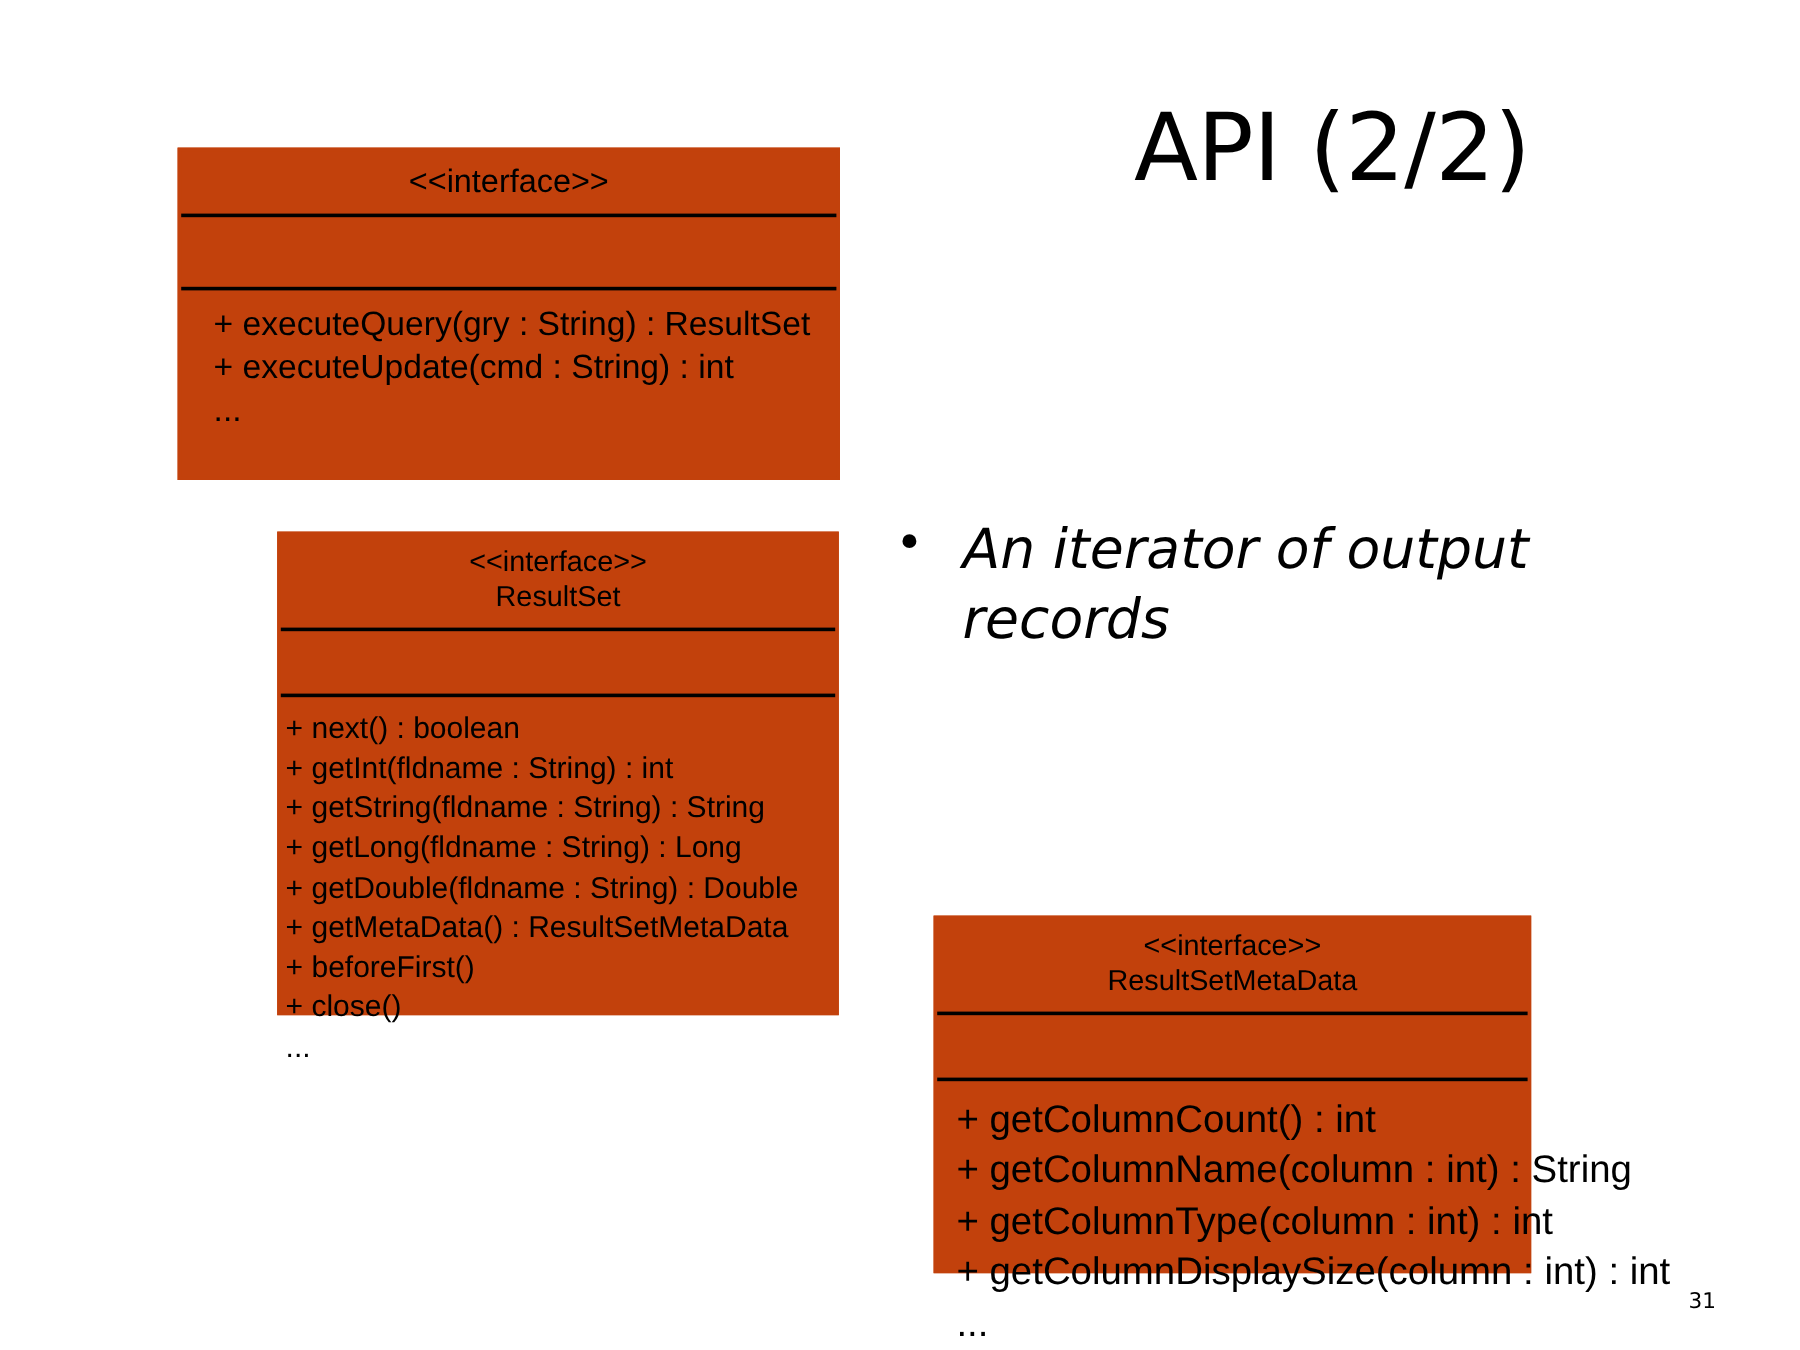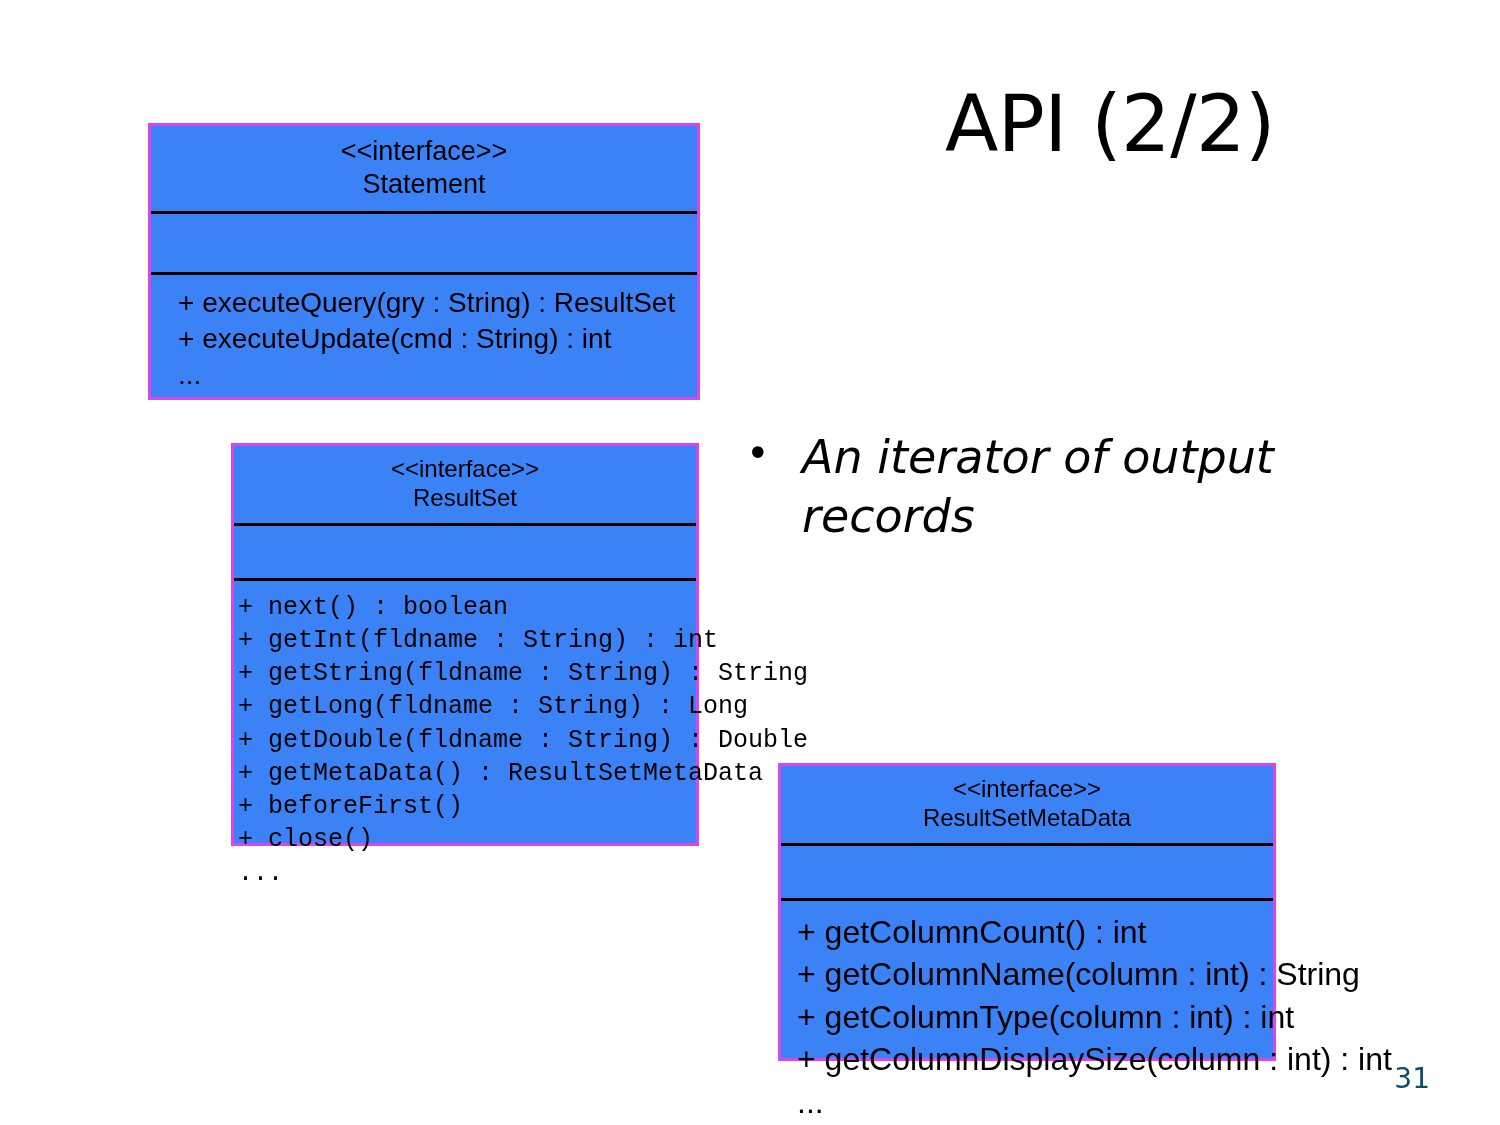--- a/index.html
+++ b/index.html
@@ -11,22 +11,22 @@
     width: 1500px;
     height: 1125px;
     position: relative;
     font-family: "Liberation Sans", sans-serif;
     overflow: hidden;
   }
 
   
   .uml-box {
     position: absolute;
-    border: 3px solid #d946ef;
-    background: #3b82f6;
+    border: 3px solid #c2410c;
+    background: #c2410c;
     box-sizing: border-box;
   }
   .uml-header {
     text-align: center;
     padding: 8px 6px 10px 6px;
     line-height: 1.22;
     font-size: 26px;
     color: #000000;
   }
   .uml-divider {
@@ -55,21 +55,21 @@
   #box-statement .uml-methods { font-size: 28px; line-height: 1.28; padding-left: 27px; }
 
   #box-resultset {
     left: 231px;
     top: 443px;
     width: 468px;
     height: 403px;
   }
   #box-resultset .uml-header { font-size: 24px; }
   #box-resultset .uml-attrs { height: 50px; }
-  #box-resultset .uml-methods { font-size: 25px; line-height: 1.33; padding-left: 4px; font-family: Liberation Mono, monospace; }
+  #box-resultset .uml-methods { font-size: 25px; line-height: 1.33; padding-left: 4px; }
 
   #box-rsmd {
     left: 778px;
     top: 763px;
     width: 498px;
     height: 298px;
   }
   #box-rsmd .uml-header { font-size: 24px; }
   #box-rsmd .uml-attrs { height: 50px; }
   #box-rsmd .uml-methods { font-size: 32px; line-height: 1.33; padding-left: 16px; }
@@ -115,32 +115,31 @@
   .bullet-text {
     flex: 1 1 auto;
     font-style: italic;
   }
 
   
   #page-number {
     position: absolute;
     right: 70px;
     bottom: 30px;
-    font-size: 28px;
-    color: #0c4a6e;
+    font-size: 18px;
+    color: #000000;
     font-family: "DejaVu Sans", sans-serif;
   }
 </style>
 </head>
 <body>
 
 <div class="uml-box" id="box-statement">
   <div class="uml-header">
     <div>&lt;&lt;interface&gt;&gt;</div>
-    <div>Statement</div>
   </div>
   <div class="uml-divider uml-attrs"></div>
   <div class="uml-divider uml-methods">+ executeQuery(gry : String) : ResultSet
 + executeUpdate(cmd : String) : int
 ...</div>
 </div>
 
 <div class="uml-box" id="box-resultset">
   <div class="uml-header">
     <div>&lt;&lt;interface&gt;&gt;</div>

